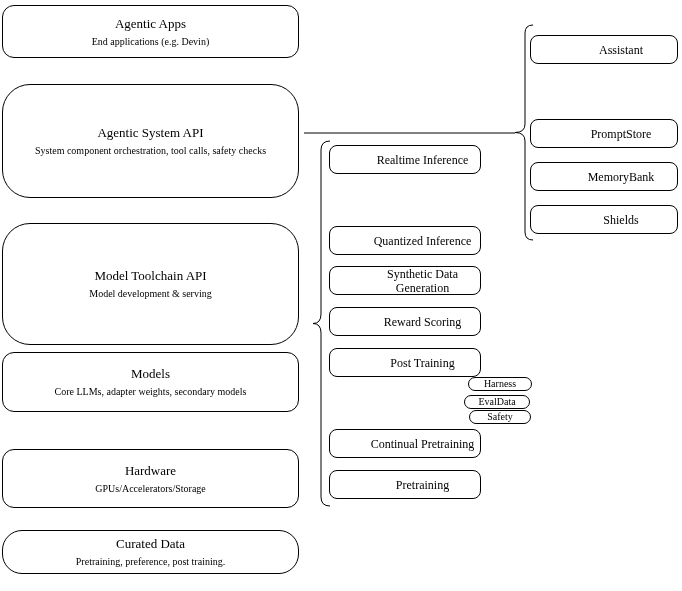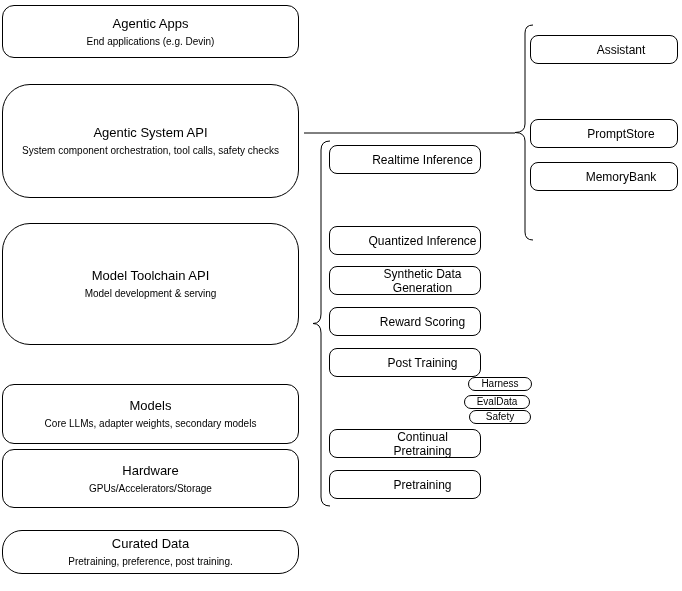--- a/index.html
+++ b/index.html
@@ -1,18 +1,18 @@
 <!DOCTYPE html>
 <html><head>
 <meta charset="utf-8">
 <style>
   html,body{margin:0;padding:0;background:#ffffff;}
   #canvas{
     position:relative;width:682px;height:591px;background:#ffffff;
-    font-family:Liberation Sans, sans-serif;color:#000;overflow:hidden;
+    font-family:Liberation Serif, serif;color:#000;overflow:hidden;
   }
   #connectors{position:absolute;left:0;top:0;z-index:0;}
   .node{
     position:absolute;background:#ffffff;border:1px solid #000;
     box-sizing:border-box;display:flex;flex-direction:column;
     align-items:center;justify-content:center;text-align:center;z-index:1;
   }
   .node.left{left:2px;width:297px;}
   .node.mid{left:329px;width:152px;height:29px;border-radius:8px;padding-left:35px;}
   .node.right{left:530px;width:148px;height:29px;border-radius:8px;padding-left:34px;}
@@ -48,21 +48,21 @@
   <div class="node left" style="top:84px;height:114px;border-radius:28px">
     <div class="title">Agentic System API</div>
     <div class="subtitle">System component orchestration, tool calls, safety checks</div>
   </div>
 
   <div class="node left" style="top:223px;height:122px;border-radius:28px">
     <div class="title">Model Toolchain API</div>
     <div class="subtitle">Model development &amp; serving</div>
   </div>
 
-  <div class="node left" style="top:384px;height:60px;border-radius:12px">
+  <div class="node left" style="top:352px;height:60px;border-radius:12px">
     <div class="title">Models</div>
     <div class="subtitle">Core LLMs, adapter weights, secondary models</div>
   </div>
 
   <div class="node left" style="top:449px;height:59px;border-radius:12px">
     <div class="title">Hardware</div>
     <div class="subtitle">GPUs/Accelerators/Storage</div>
   </div>
 
   <div class="node left" style="top:530px;height:44px;border-radius:20px">
@@ -104,14 +104,17 @@
 
   <div class="node right" style="top:35px">
     <div class="label">Assistant</div>
   </div>
   <div class="node right" style="top:119px">
     <div class="label">PromptStore</div>
   </div>
   <div class="node right" style="top:162px">
     <div class="label">MemoryBank</div>
   </div>
+  <div class="node right" style="top:205px">
+    <div class="label">Shields</div>
+  </div>
 
 </div>
 
 </body></html>

